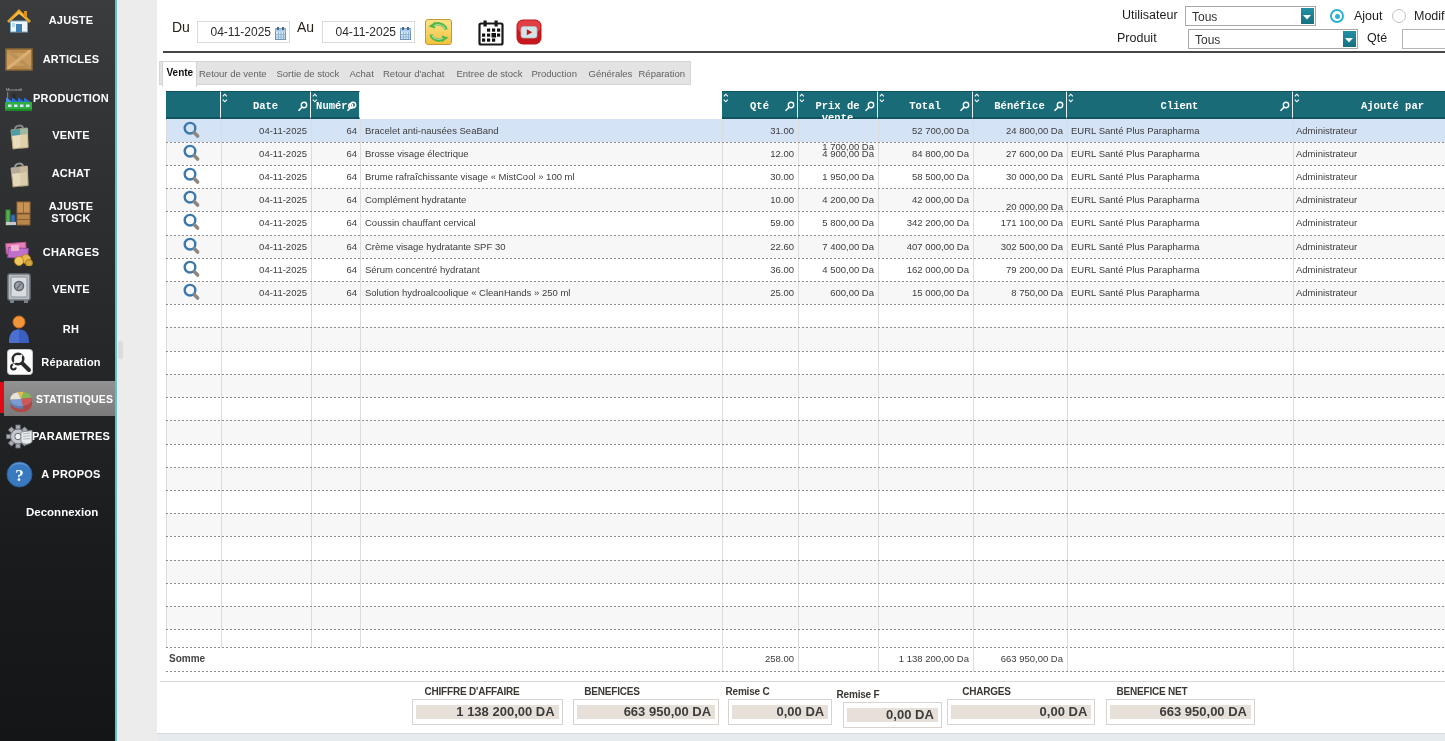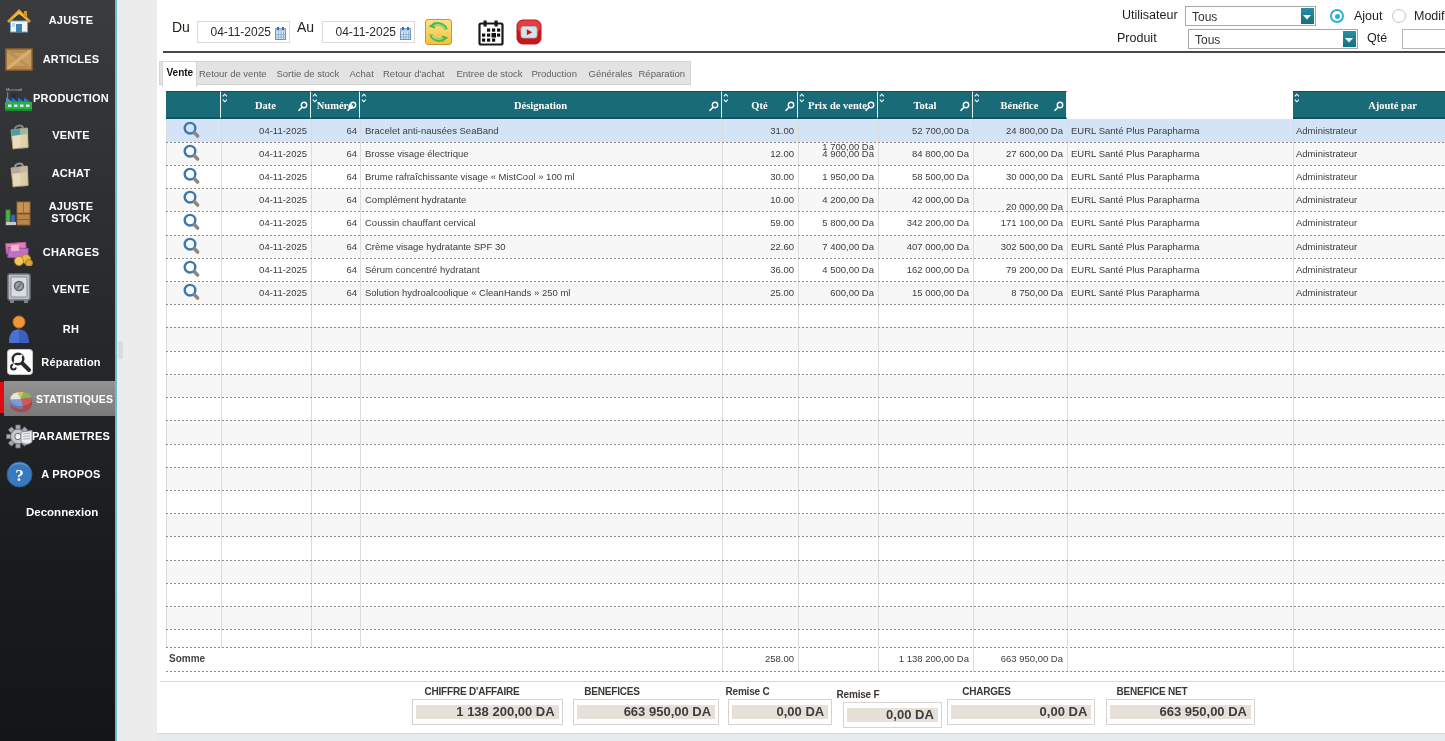--- a/index.html
+++ b/index.html
@@ -1,20 +1,20 @@
 <!DOCTYPE html>
 <html><head><meta charset="utf-8"><style>
 html,body{margin:0;padding:0}
 body{width:1445px;height:741px;position:relative;overflow:hidden;background:#fff;
  font-family:"Liberation Sans",sans-serif;}
 .ab{position:absolute}
 .lbl{position:absolute;color:#1d1d1d;font-size:12.5px}
 .sbt{position:absolute;color:#fff;font-weight:bold;font-size:10.5px;letter-spacing:.2px;left:30px;width:82px;text-align:center;white-space:nowrap}
 .hcell{position:absolute;top:0;height:28px;background:#1a6b78;border-right:1px solid #e8f0f0;box-sizing:border-box}
-.htxt{position:absolute;width:100%;text-align:center;top:8px;color:#fff;font-weight:bold;font-size:10.5px;font-family:Liberation Serif, serif}
+.htxt{position:absolute;width:100%;text-align:center;top:8px;color:#fff;font-weight:bold;font-size:10.5px;font-family:Liberation Mono, monospace}
 .vline{position:absolute;width:1px;background:#dcdcdc}
 .rline{position:absolute;left:0;width:1279px;height:1px;background:repeating-linear-gradient(90deg,#8c8c8c 0 2px,rgba(0,0,0,0) 2px 4px)}
 .cell{position:absolute;font-size:9.5px;color:#3c3c3c;white-space:nowrap}
 .num{text-align:right}
 .fl{position:absolute;font-size:10px;letter-spacing:-0.2px;font-weight:bold;color:#3a3632;white-space:nowrap;transform:translateX(-50%)}
 .fbox{position:absolute;height:26px;background:#fff;border:1px solid #d8d3cf;box-sizing:border-box}.fband{position:absolute;left:3px;right:3px;top:5px;bottom:5px;background:#e7e0d9}.fval{position:absolute;left:0;right:7px;top:4px;text-align:right;font-size:13px;font-weight:bold;color:#3c3c3c}
 .tab{position:absolute;top:0;font-size:9.5px;color:#616161;white-space:nowrap}
 </style></head><body>
 
 <div class="ab" style="left:0;top:0;width:117px;height:741px;background:linear-gradient(180deg,#3a3c3e 0%,#2e3032 25%,#242628 50%,#1a1b1d 75%,#141517 100%)"></div>
@@ -276,31 +276,20 @@
       <svg width="6" height="11" style="position:absolute;left:1px;top:1.5px">
         <polyline points="0.8,3.4 2.8,1.2 4.8,3.4" fill="none" stroke="#fff" stroke-width="1.1"></polyline>
         <polyline points="0.8,6.6 2.8,8.8 4.8,6.6" fill="none" stroke="#fff" stroke-width="1.1"></polyline>
       </svg>
       <svg width="11" height="11" style="position:absolute;right:2px;top:9px">
         <circle cx="7" cy="4" r="2.7" fill="none" stroke="#fff" stroke-width="1.4"></circle>
         <line x1="5" y1="6.2" x2="1.5" y2="9.7" stroke="#fff" stroke-width="1.6"></line>
       </svg>
       <div class="htxt">Numéro</div>
     </div>
-<div class="hcell" style="left:194px;width:362px;border-top:1px solid #0e535e;border-bottom:2px solid #0e535e">
-      <svg width="6" height="11" style="position:absolute;left:1px;top:1.5px">
-        <polyline points="0.8,3.4 2.8,1.2 4.8,3.4" fill="none" stroke="#fff" stroke-width="1.1"></polyline>
-        <polyline points="0.8,6.6 2.8,8.8 4.8,6.6" fill="none" stroke="#fff" stroke-width="1.1"></polyline>
-      </svg>
-      <svg width="11" height="11" style="position:absolute;right:2px;top:9px">
-        <circle cx="7" cy="4" r="2.7" fill="none" stroke="#fff" stroke-width="1.4"></circle>
-        <line x1="5" y1="6.2" x2="1.5" y2="9.7" stroke="#fff" stroke-width="1.6"></line>
-      </svg>
-      <div class="htxt">Désignation</div>
-    </div>
 <div class="hcell" style="left:556px;width:76px;border-top:1px solid #0e535e;border-bottom:2px solid #0e535e">
       <svg width="6" height="11" style="position:absolute;left:1px;top:1.5px">
         <polyline points="0.8,3.4 2.8,1.2 4.8,3.4" fill="none" stroke="#fff" stroke-width="1.1"></polyline>
         <polyline points="0.8,6.6 2.8,8.8 4.8,6.6" fill="none" stroke="#fff" stroke-width="1.1"></polyline>
       </svg>
       <svg width="11" height="11" style="position:absolute;right:2px;top:9px">
         <circle cx="7" cy="4" r="2.7" fill="none" stroke="#fff" stroke-width="1.4"></circle>
         <line x1="5" y1="6.2" x2="1.5" y2="9.7" stroke="#fff" stroke-width="1.6"></line>
       </svg>
       <div class="htxt">Qté</div>
@@ -330,20 +319,31 @@
 <div class="hcell" style="left:807px;width:94px;border-top:1px solid #0e535e;border-bottom:2px solid #0e535e">
       <svg width="6" height="11" style="position:absolute;left:1px;top:1.5px">
         <polyline points="0.8,3.4 2.8,1.2 4.8,3.4" fill="none" stroke="#fff" stroke-width="1.1"></polyline>
         <polyline points="0.8,6.6 2.8,8.8 4.8,6.6" fill="none" stroke="#fff" stroke-width="1.1"></polyline>
       </svg>
       <svg width="11" height="11" style="position:absolute;right:2px;top:9px">
         <circle cx="7" cy="4" r="2.7" fill="none" stroke="#fff" stroke-width="1.4"></circle>
         <line x1="5" y1="6.2" x2="1.5" y2="9.7" stroke="#fff" stroke-width="1.6"></line>
       </svg>
       <div class="htxt">Bénéfice</div>
+    </div>
+<div class="hcell" style="left:901px;width:226px;border-top:1px solid #0e535e;border-bottom:2px solid #0e535e">
+      <svg width="6" height="11" style="position:absolute;left:1px;top:1.5px">
+        <polyline points="0.8,3.4 2.8,1.2 4.8,3.4" fill="none" stroke="#fff" stroke-width="1.1"></polyline>
+        <polyline points="0.8,6.6 2.8,8.8 4.8,6.6" fill="none" stroke="#fff" stroke-width="1.1"></polyline>
+      </svg>
+      <svg width="11" height="11" style="position:absolute;right:2px;top:9px">
+        <circle cx="7" cy="4" r="2.7" fill="none" stroke="#fff" stroke-width="1.4"></circle>
+        <line x1="5" y1="6.2" x2="1.5" y2="9.7" stroke="#fff" stroke-width="1.6"></line>
+      </svg>
+      <div class="htxt">Client</div>
     </div>
 <div class="hcell" style="left:1127px;width:200px;border-top:1px solid #0e535e;border-bottom:2px solid #0e535e">
       <svg width="6" height="11" style="position:absolute;left:1px;top:1.5px">
         <polyline points="0.8,3.4 2.8,1.2 4.8,3.4" fill="none" stroke="#fff" stroke-width="1.1"></polyline>
         <polyline points="0.8,6.6 2.8,8.8 4.8,6.6" fill="none" stroke="#fff" stroke-width="1.1"></polyline>
       </svg>
       <div class="htxt">Ajouté par</div>
     </div>
 </div>
 <div class="ab" style="left:166px;top:118.5px;width:1279px;height:528.8px;overflow:hidden">

